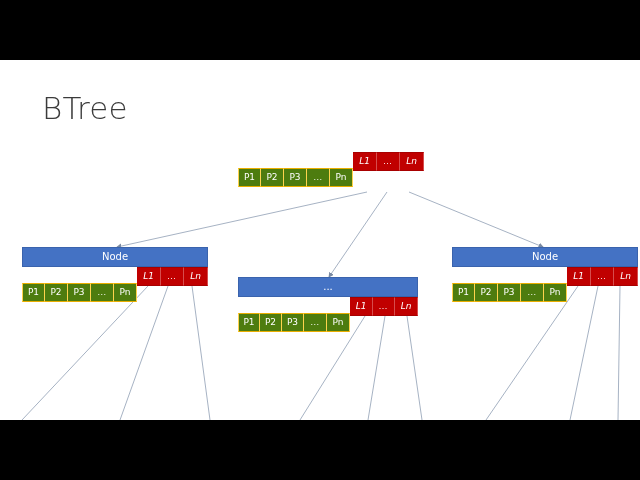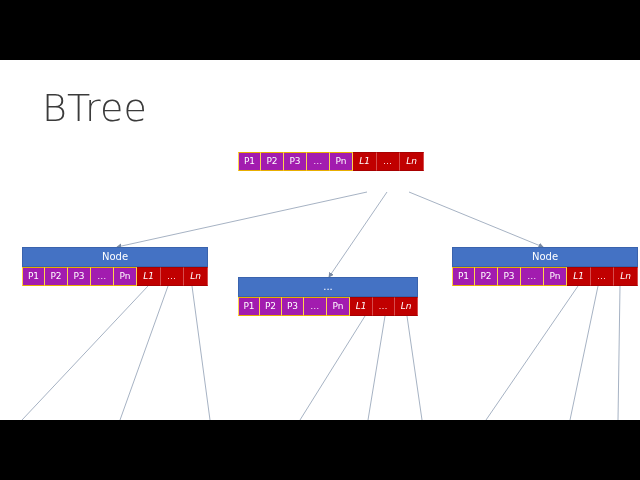--- a/index.html
+++ b/index.html
@@ -40,21 +40,21 @@
     width: 640px;
     height: 360px;
     background: #ffffff;
     overflow: hidden;
   }
 
   #slide-title {
     position: absolute;
     left: 42px;
     top: 29px;
-    font-size: 38px;
+    font-size: 31px;
     line-height: 38px;
     font-weight: 300;
     color: #3b3b3b;
     letter-spacing: 0.2px;
     white-space: nowrap;
   }
 
   
   #connectors {
     position: absolute;
@@ -95,24 +95,25 @@
     font-size: 9px;
     line-height: 17px;
     text-align: center;
     white-space: nowrap;
     overflow: hidden;
     border: 1px solid rgba(255,255,255,0.85);
     border-left-width: 0;
   }
   .cell:first-child { border-left-width: 1px; }
   .cell.pointer {
-    background: #a21caf;
+    background: #4d7c0f;
     border-color: #ffd34d;
     border-top-color: #e8ae00;
     border-bottom-color: #e8ae00;
+    margin-top: 16px;
   }
   .cell.leaf {
     background: #C00000;
     border-color: #d64d4d;
     border-top-color: #a80000;
     border-bottom-color: #a80000;
     font-style: italic;
   }
   .cell.ellipsis { font-size: 8px; letter-spacing: 0.5px; }
 </style>

